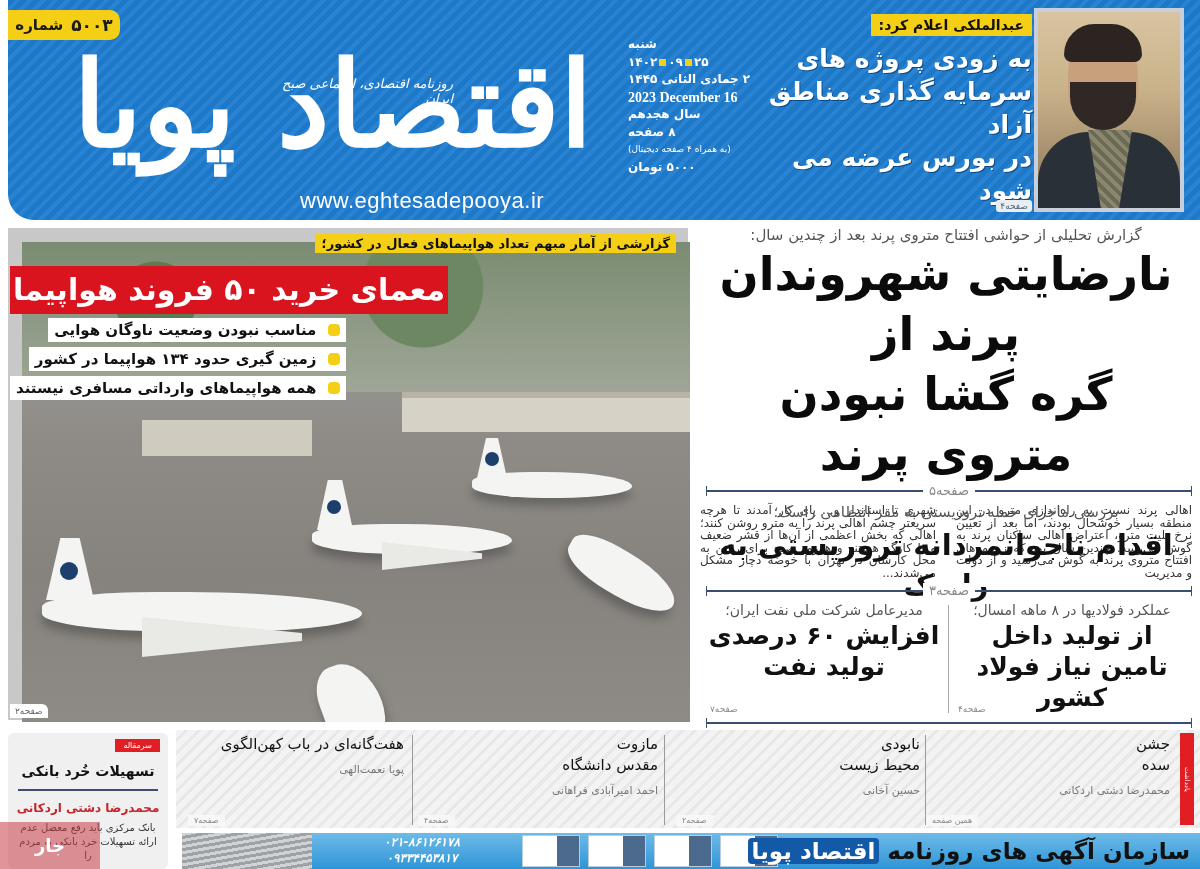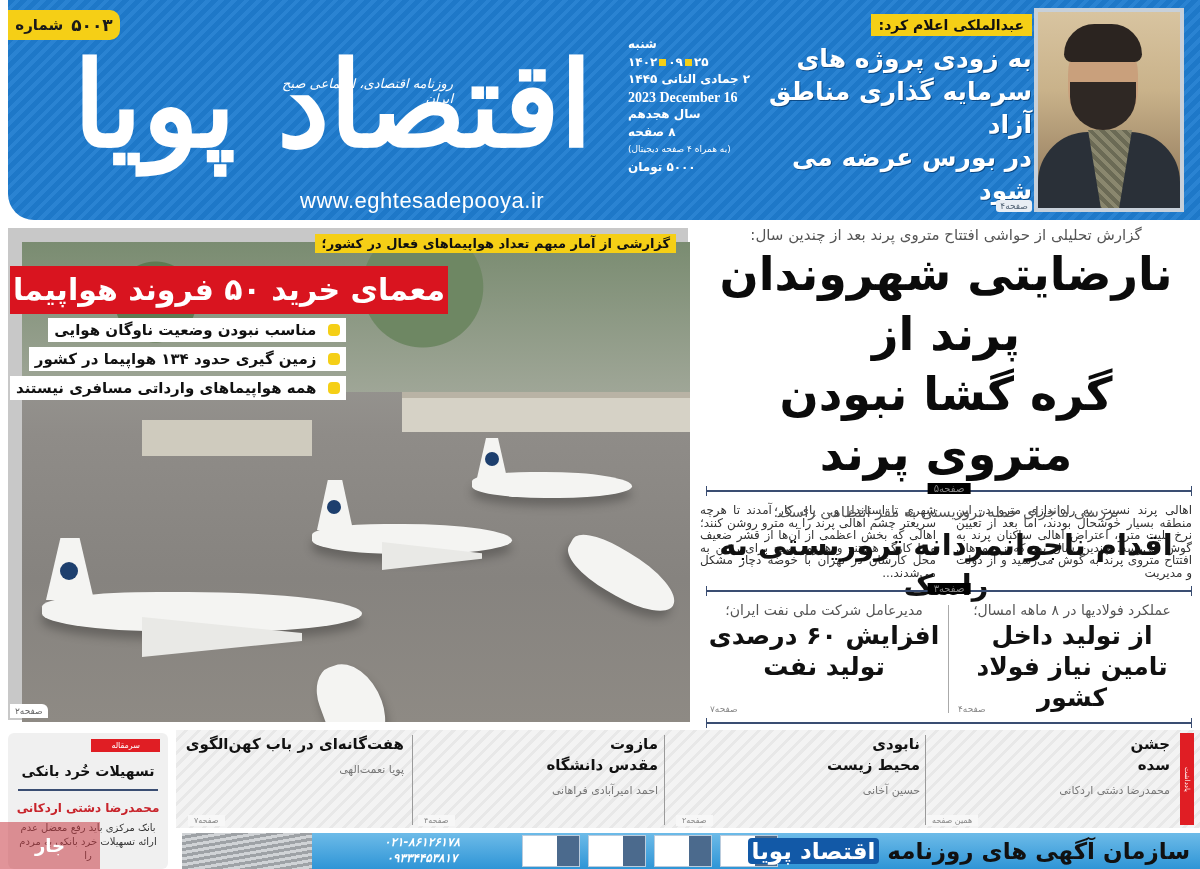--- a/index.html
+++ b/index.html
@@ -100,21 +100,21 @@
 
   
   .story1 { position: absolute; left: 700px; top: 226px; width: 492px; direction: rtl; }
   .kicker { color: #555; font-size: 15px; text-align: center; }
   .headline-xl { font-weight: bold; font-size: 46px; line-height: 60px; text-align: center; letter-spacing: -1px; color: #0b0b0b; }
   .body-cols { display: flex; gap: 20px; margin-top: 20px; }
   .body-cols p { flex: 1; font-size: 12px; line-height: 12.5px; color: #333; text-align: justify; }
   .rule { position: absolute; height: 2px; background: #3a4d72; }
   .rule::before, .rule::after { content: ""; position: absolute; top: -4px; width: 1px; height: 10px; background: #3a4d72; }
   .rule::before { left: 0; } .rule::after { right: 0; }
-  .rule-label { position: absolute; left: 50%; top: -7px; transform: translateX(-50%); background: #000000; color: #888; font-size: 10px; padding: 0 6px; direction: rtl; text-align: right; }
+  .rule-label { position: absolute; left: 50%; top: -7px; transform: translateX(-50%); background: #ffffff; color: #888; font-size: 13px; padding: 0 6px; direction: rtl; text-align: right; }
 
   .story2 { position: absolute; left: 700px; top: 503px; width: 492px; direction: rtl; text-align: center; }
   .story2 .kicker { font-size: 15px; }
   .story2 .headline { font-weight: bold; font-size: 29px; line-height: 40px; margin-top: 4px; }
 
   .story3, .story4 { position: absolute; top: 602px; width: 240px; height: 116px; direction: rtl; text-align: center; }
   .story3 { left: 952px; } .story4 { left: 704px; }
   .story3 .kicker, .story4 .kicker { font-size: 14px; }
   .story3 .headline, .story4 .headline { font-weight: bold; font-size: 25px; line-height: 31px; margin-top: 2px; }
   .page-tag { position: absolute; left: 6px; bottom: 4px; font-size: 9px; color: #888; }
@@ -123,28 +123,28 @@
   
   .bottom {
     position: absolute; left: 176px; top: 730px; width: 1024px; height: 98px;
     background: repeating-linear-gradient(135deg, #f3f3f3 0 6px, #e8e8e8 6px 9px);
   }
   .yad-label {
     position: absolute; right: 6px; top: 733px; width: 14px; height: 92px; background: #e01e24; color: #fff;
     font-size: 7px; writing-mode: vertical-rl; text-align: center; line-height: 14px;
   }
   .note { position: absolute; top: 734px; height: 94px; direction: rtl; }
-  .note .t { font-weight: bold; font-size: 15px; line-height: 21px; color: #111; }
+  .note .t { font-weight: normal; font-size: 15px; line-height: 21px; color: #111; }
   .note .a { font-size: 11px; color: #777; margin-top: 8px; }
   .note .p { position: absolute; left: 6px; bottom: 2px; font-size: 8px; color: #888; background: #f7f7f7; padding: 1px 6px; }
   .note-sep { position: absolute; top: 735px; width: 1px; height: 90px; background: #9a9a9a; }
 
   
   .editorial { position: absolute; left: 8px; top: 733px; width: 160px; height: 136px; background: #f0f0f0; border-radius: 6px; direction: rtl; text-align: center; overflow: hidden; }
-  .editorial .tag { position: absolute; right: 8px; top: 6px; background: #e01e24; color: #fff; font-size: 8px; padding: 2px 20px; }
+  .editorial .tag { position: absolute; right: 8px; top: 6px; background: #e01e24; color: #fff; font-size: 8px; padding: 2px 8px; }
   .editorial .t { margin-top: 30px; font-weight: bold; font-size: 14px; }
   .editorial .line { width: 140px; height: 2px; background: #3a4d72; margin: 10px auto; }
   .editorial .a { color: #c8242b; font-weight: bold; font-size: 12px; }
   .editorial .b { font-size: 10px; line-height: 14px; color: #333; margin-top: 6px; padding: 0 8px; }
   .watermark { position: absolute; left: 0; top: 822px; width: 100px; height: 47px; background: rgba(200,60,70,0.55); color: #fff; font-weight: bold; font-size: 18px; text-align: center; line-height: 47px; direction: rtl; }
 
   
   .ad {
     position: absolute; left: 182px; top: 833px; width: 1018px; height: 36px;
     background: linear-gradient(180deg, #6dbbe8, #2f95d6); overflow: hidden;

